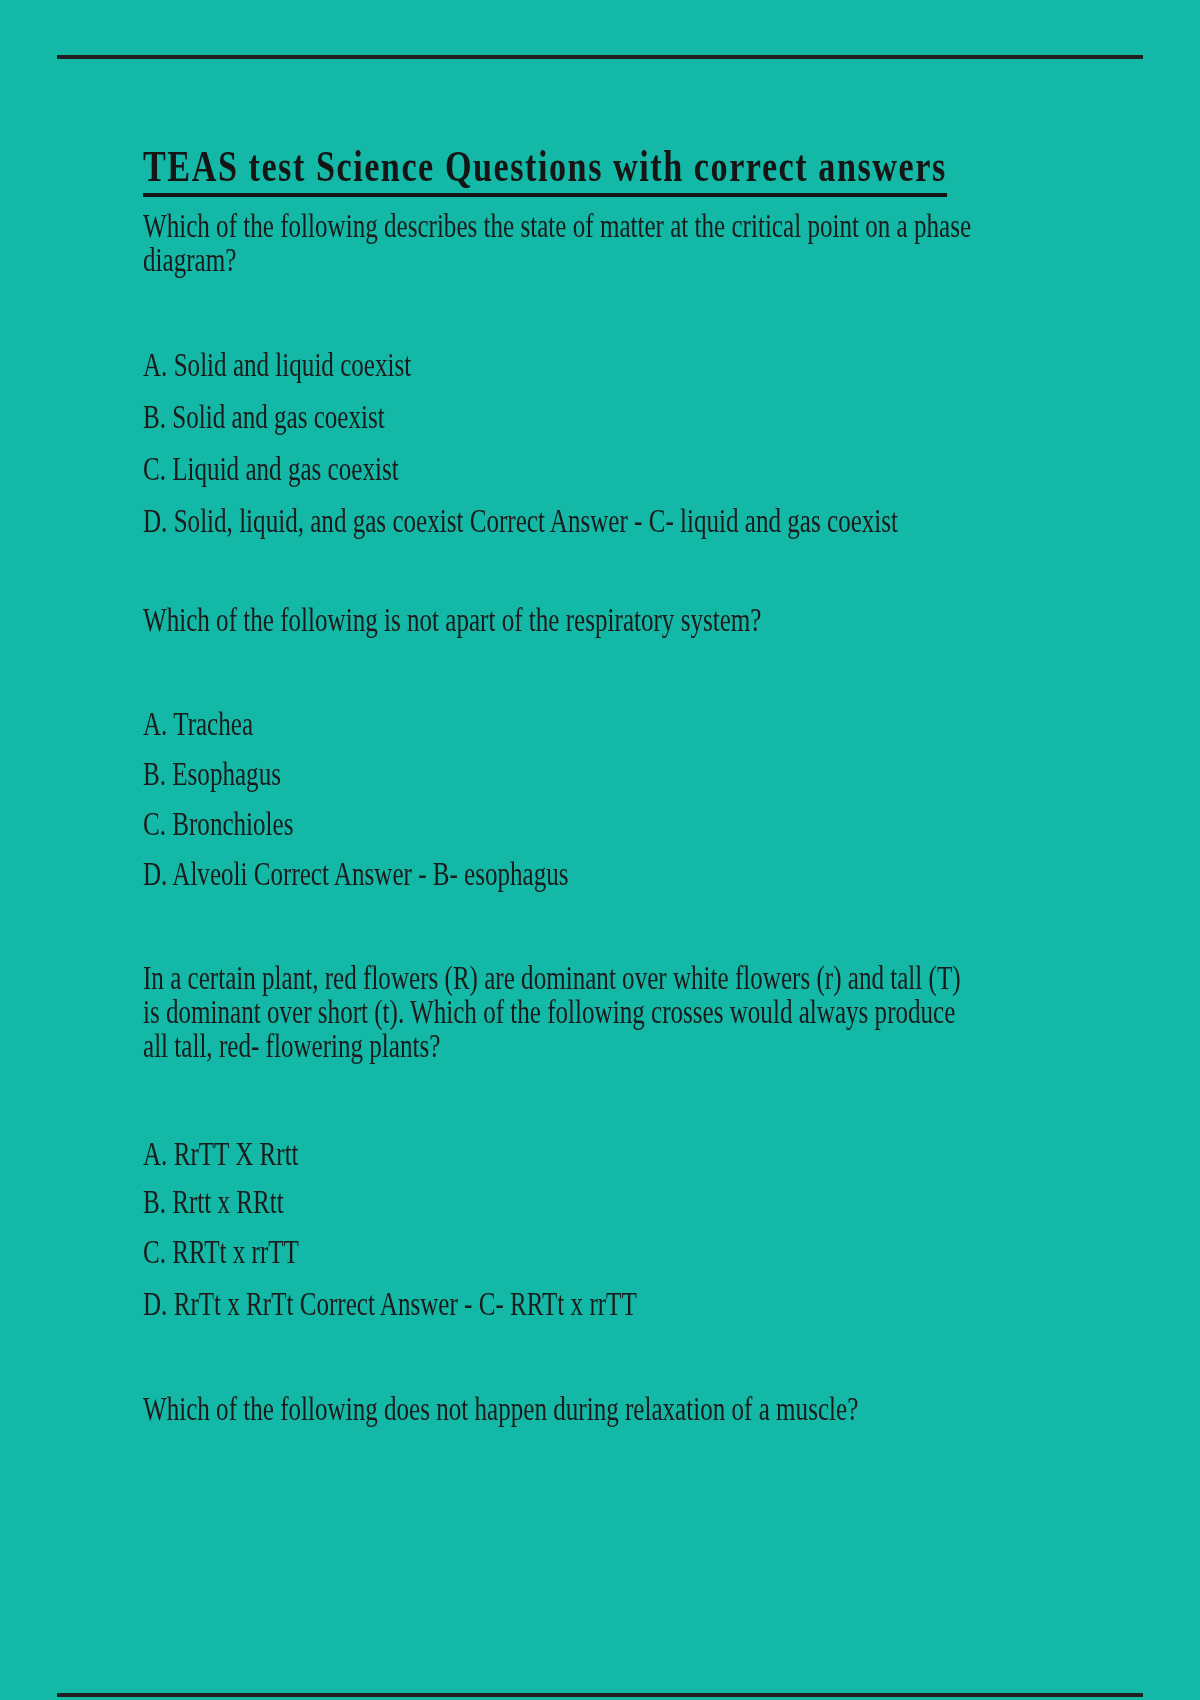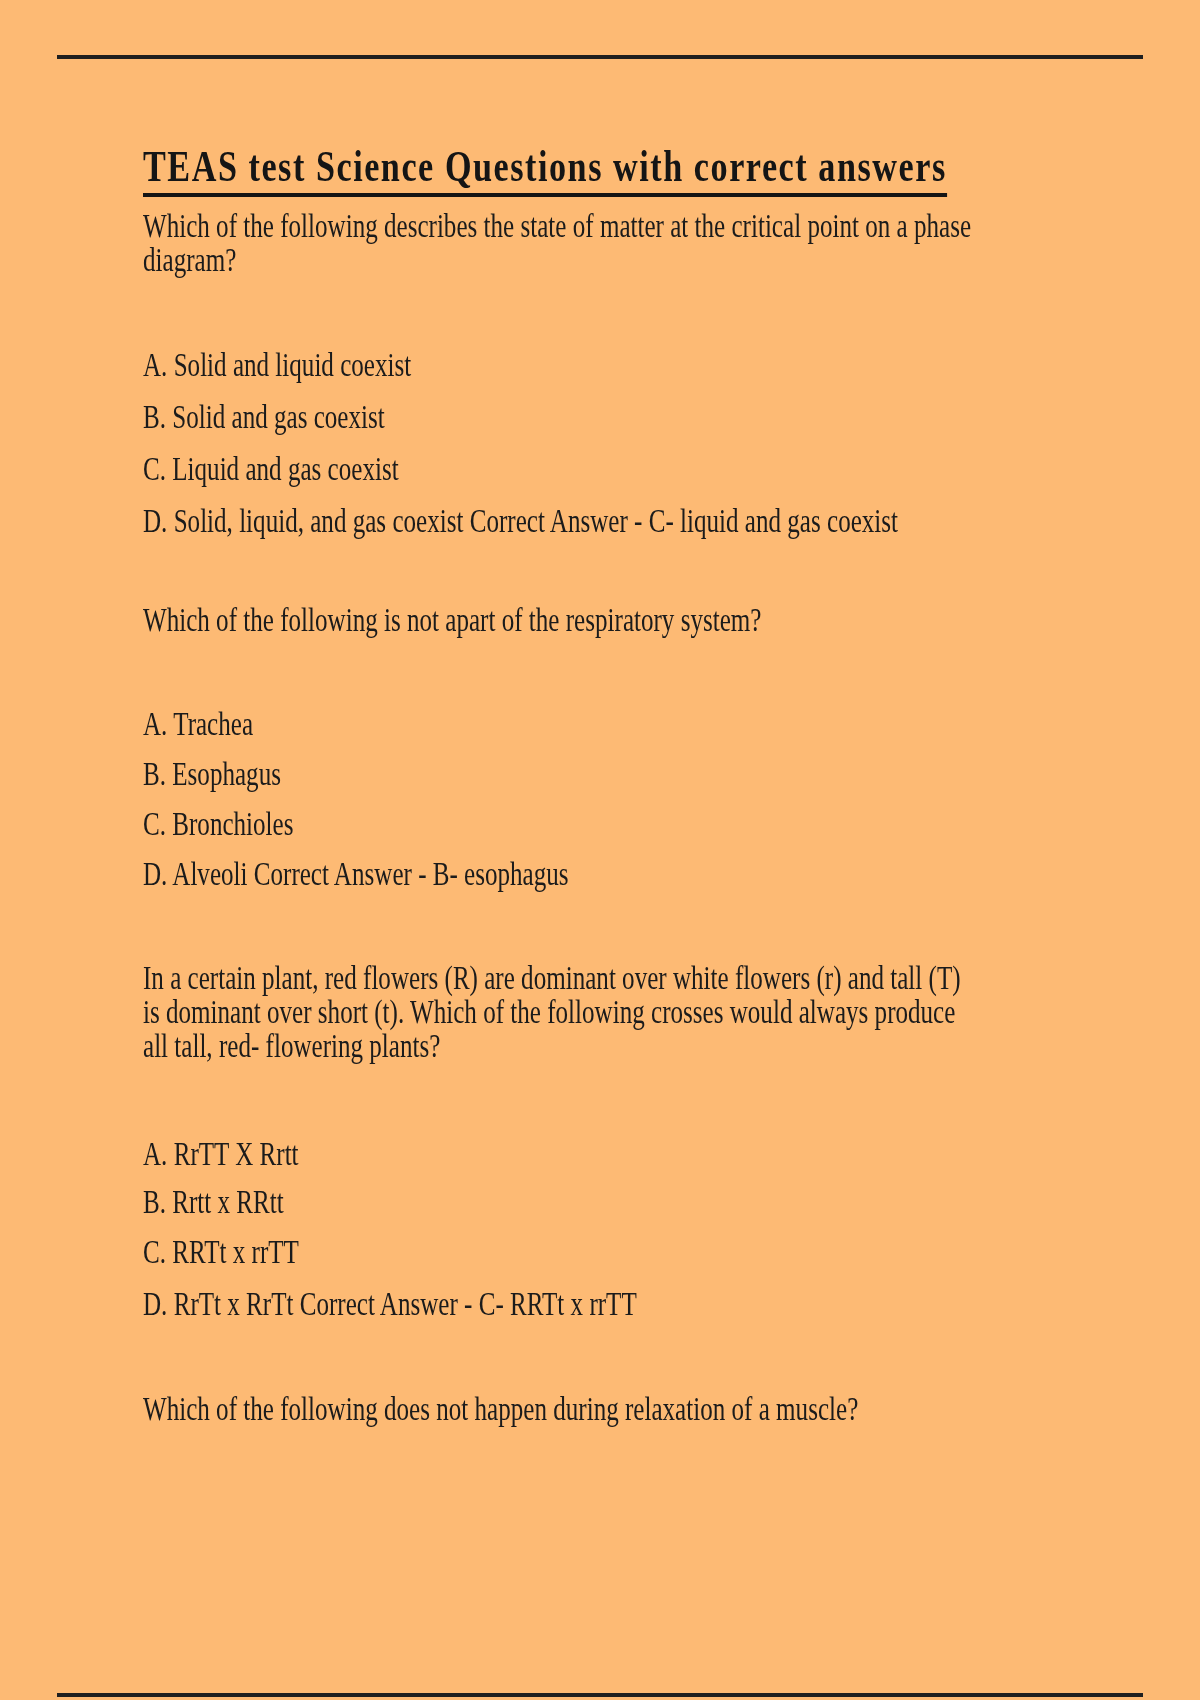--- a/index.html
+++ b/index.html
@@ -4,21 +4,21 @@
   <style>
     html, body {
       margin: 0;
       padding: 0;
       background: #ffffff;
     }
     .page {
       position: relative;
       width: 1200px;
       height: 1700px;
-      background: #fdba74;
+      background: #14b8a6;
       overflow: hidden;
       font-family: "Liberation Serif", "DejaVu Serif", serif;
       color: #1a1a1a;
     }
     .rule {
       position: absolute;
       left: 57px;
       width: 1086px;
       height: 4px;
       background: #1f1f1f;

